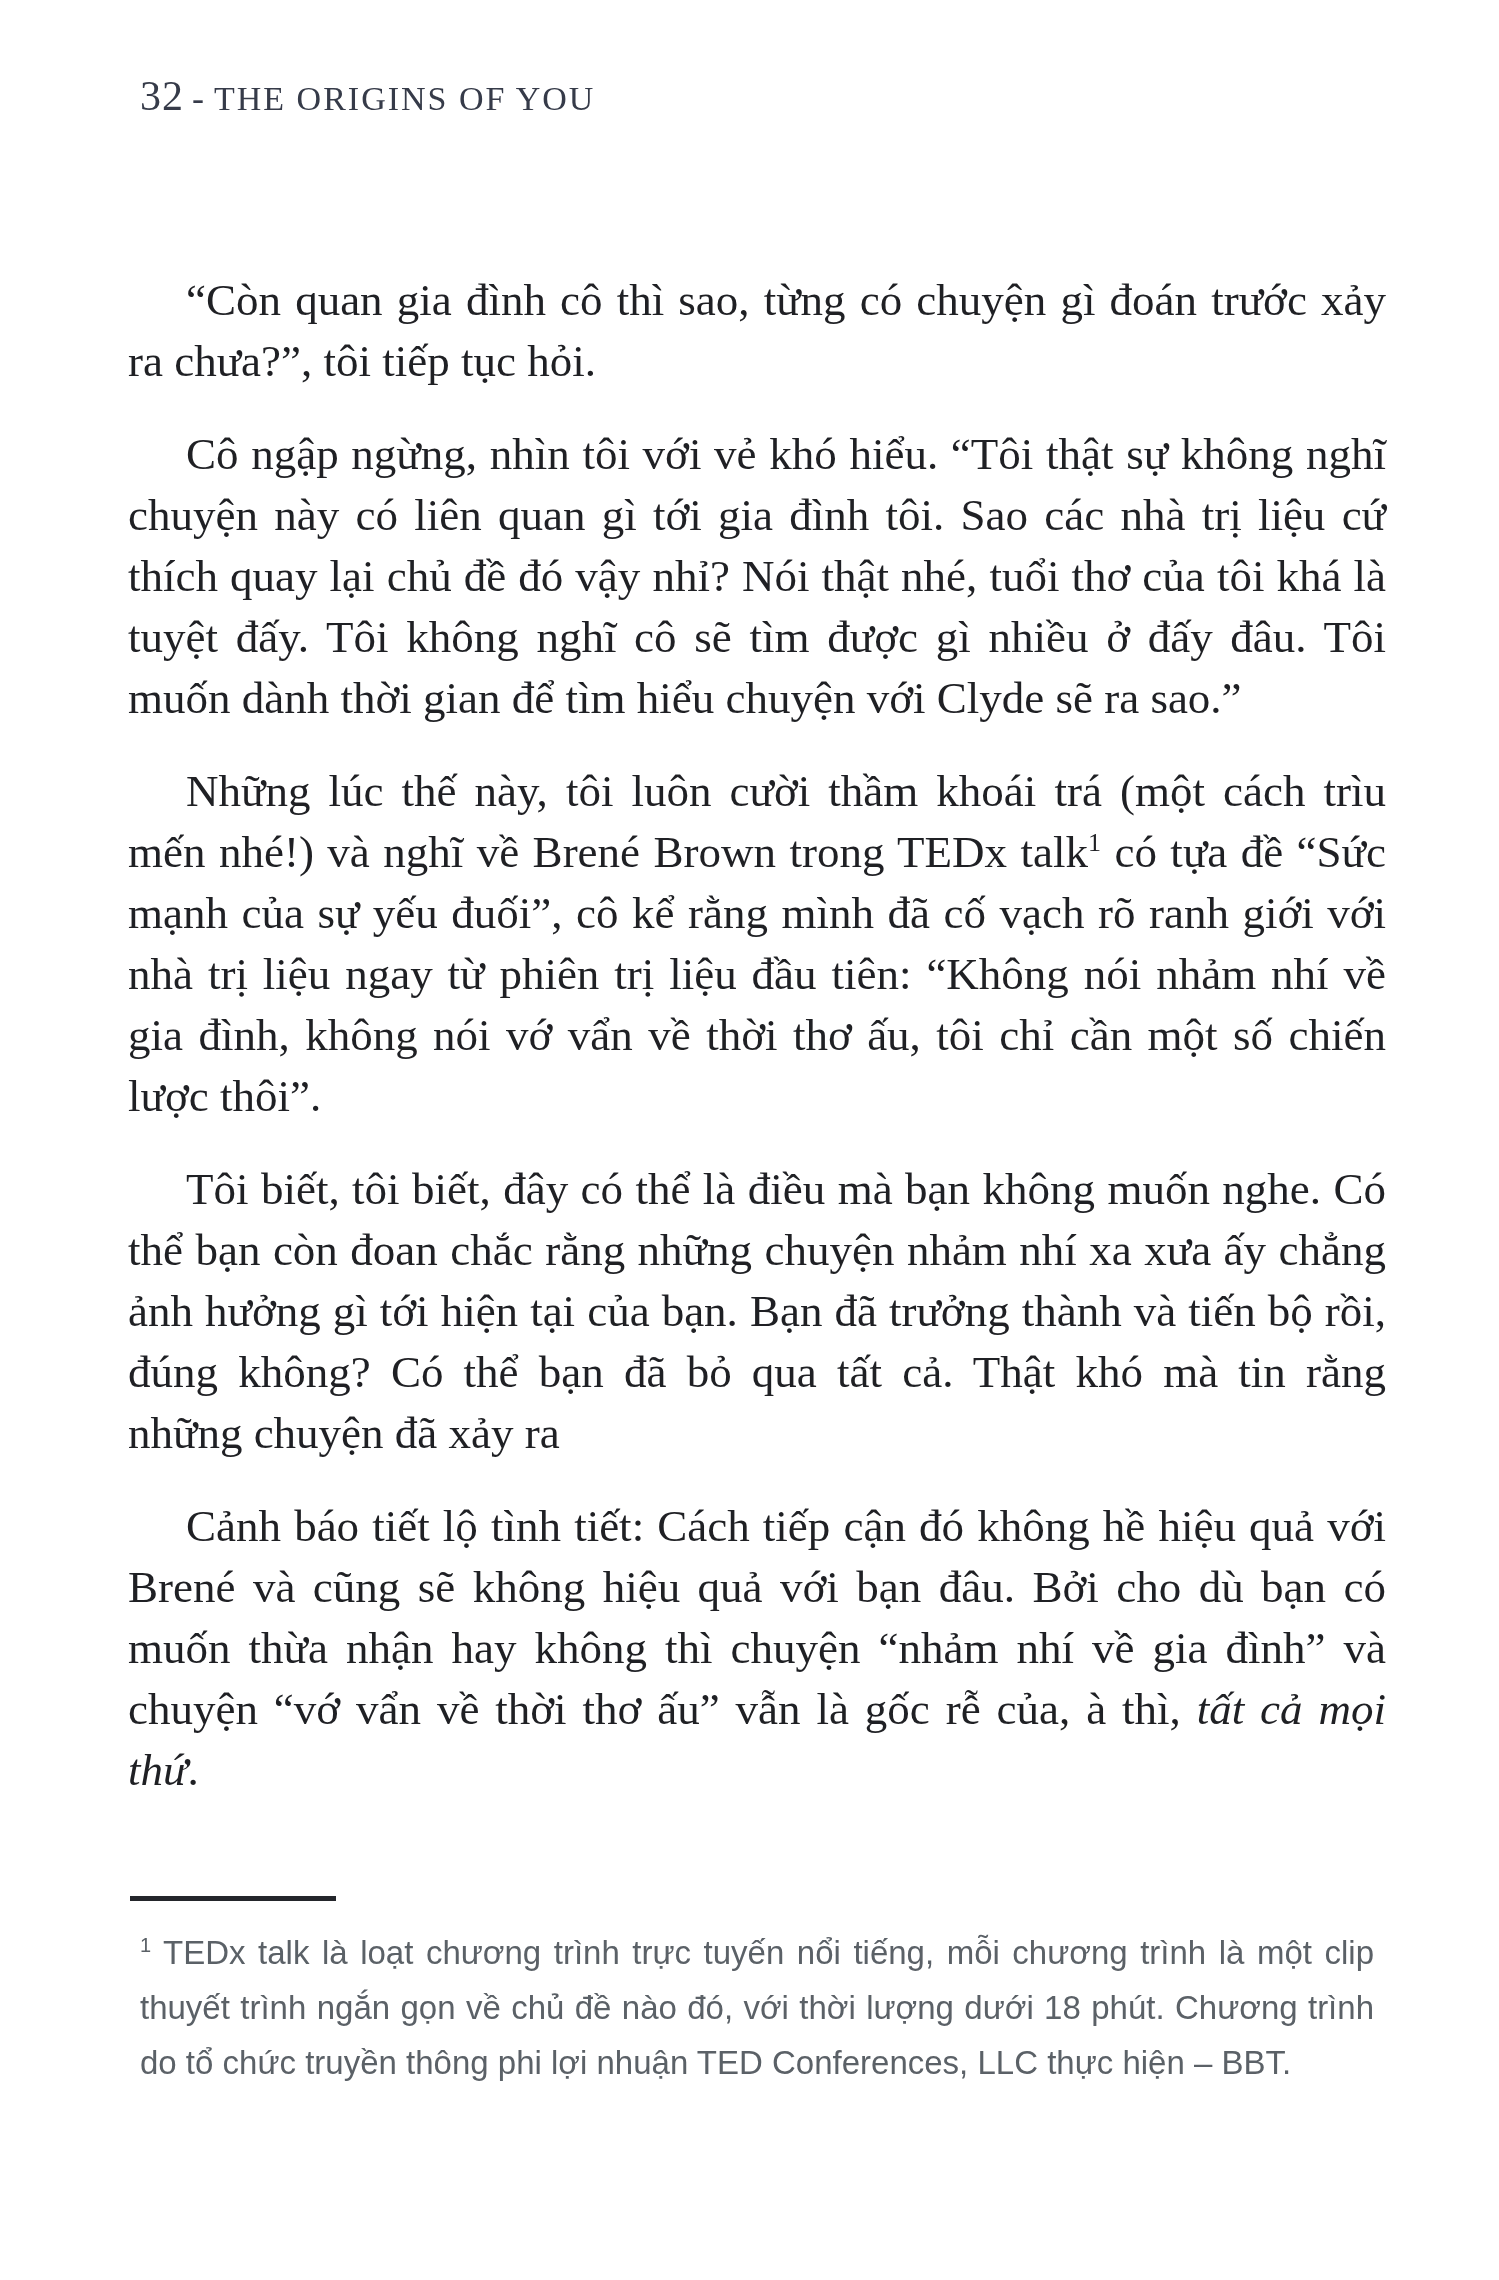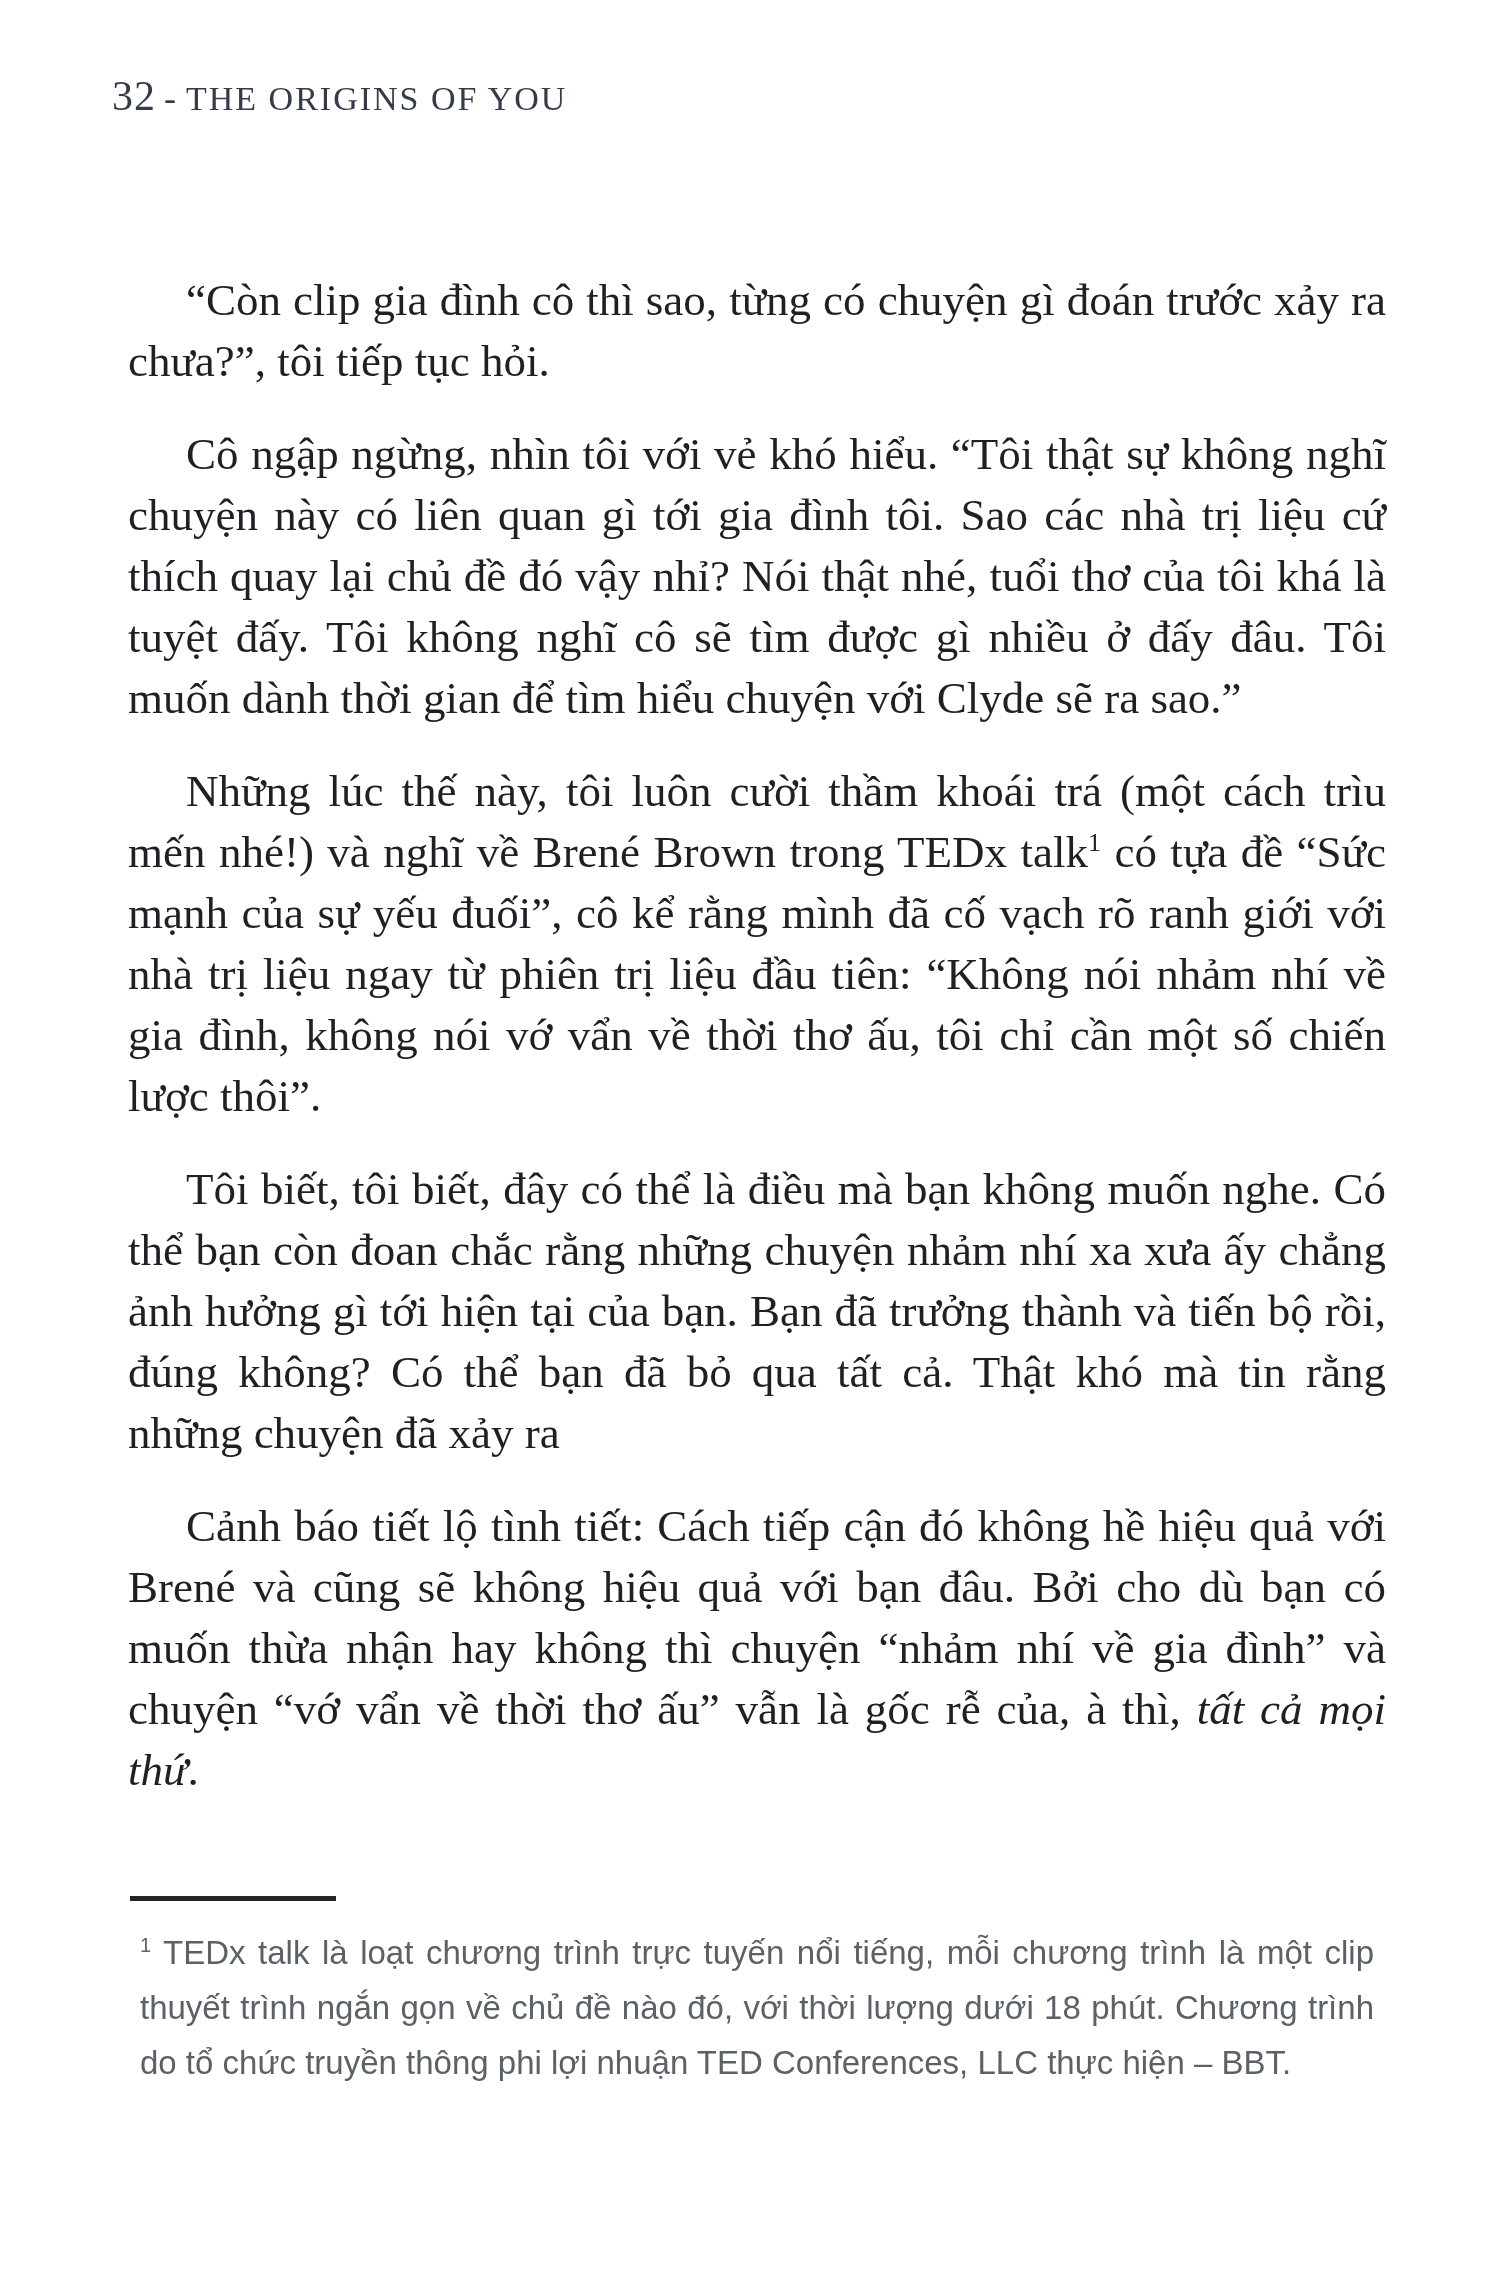--- a/index.html
+++ b/index.html
@@ -10,21 +10,21 @@
   .page {
     position: relative;
     width: 1499px;
     height: 2280px;
     background: #ffffff;
     font-family: "Liberation Serif", "DejaVu Serif", serif;
     overflow: hidden;
   }
   .running-head {
     position: absolute;
-    left: 112px;
+    left: 140px;
     top: 72px;
     color: #363b49;
     white-space: nowrap;
   }
   .running-head .page-num {
     font-size: 42px;
     letter-spacing: 1px;
   }
   .running-head .sep {
     font-size: 36px;
@@ -83,21 +83,21 @@
 </head>
 <body>
 
 <div class="page">
 
   <header class="running-head">
     <span class="page-num">32</span><span class="sep">-</span><span class="book-title">THE ORIGINS OF YOU</span>
   </header>
 
   <main class="body-text">
-    <p class="para">“Còn clip gia đình cô thì sao, từng có chuyện gì đoán trước xảy ra chưa?”, tôi tiếp tục hỏi.</p>
+    <p class="para">“Còn quan gia đình cô thì sao, từng có chuyện gì đoán trước xảy ra chưa?”, tôi tiếp tục hỏi.</p>
     <p class="para">Cô ngập ngừng, nhìn tôi với vẻ khó hiểu. “Tôi thật sự không nghĩ chuyện này có liên quan gì tới gia đình tôi. Sao các nhà trị liệu cứ thích quay lại chủ đề đó vậy nhỉ? Nói thật nhé, tuổi thơ của tôi khá là tuyệt đấy. Tôi không nghĩ cô sẽ tìm được gì nhiều ở đấy đâu. Tôi muốn dành thời gian để tìm hiểu chuyện với Clyde sẽ ra sao.”</p>
     <p class="para"><span>Những lúc thế này, tôi luôn cười thầm khoái trá (một cách trìu mến nhé!) và nghĩ về Brené Brown trong TEDx talk</span><sup class="fn-ref">1</sup><span> có tựa đề “Sức mạnh của sự yếu đuối”, cô kể rằng mình đã cố vạch rõ ranh giới với nhà trị liệu ngay từ phiên trị liệu đầu tiên: “Không nói nhảm nhí về gia đình, không nói vớ vẩn về thời thơ ấu, tôi chỉ cần một số chiến lược thôi”.</span></p>
     <p class="para">Tôi biết, tôi biết, đây có thể là điều mà bạn không muốn nghe. Có thể bạn còn đoan chắc rằng những chuyện nhảm nhí xa xưa ấy chẳng ảnh hưởng gì tới hiện tại của bạn. Bạn đã trưởng thành và tiến bộ rồi, đúng không? Có thể bạn đã bỏ qua tất cả. Thật khó mà tin rằng những chuyện đã xảy ra</p>
     <p class="para"><span>Cảnh báo tiết lộ tình tiết: Cách tiếp cận đó không hề hiệu quả với Brené và cũng sẽ không hiệu quả với bạn đâu. Bởi cho dù bạn có muốn thừa nhận hay không thì chuyện “nhảm nhí về gia đình” và chuyện “vớ vẩn về thời thơ ấu” vẫn là gốc rễ của, à thì, </span><span class="italic">tất cả mọi thứ</span><span>.</span></p>
   </main>
 
   <footer class="footnote-area">
     <div class="footnote-rule"></div>
     <p class="footnote"><sup>1</sup><span> TEDx talk là loạt chương trình trực tuyến nổi tiếng, mỗi chương trình là một clip thuyết trình ngắn gọn về chủ đề nào đó, với thời lượng dưới 18 phút. Chương trình do tổ chức truyền thông phi lợi nhuận TED Conferences, LLC thực hiện – BBT.</span></p>
   </footer>

